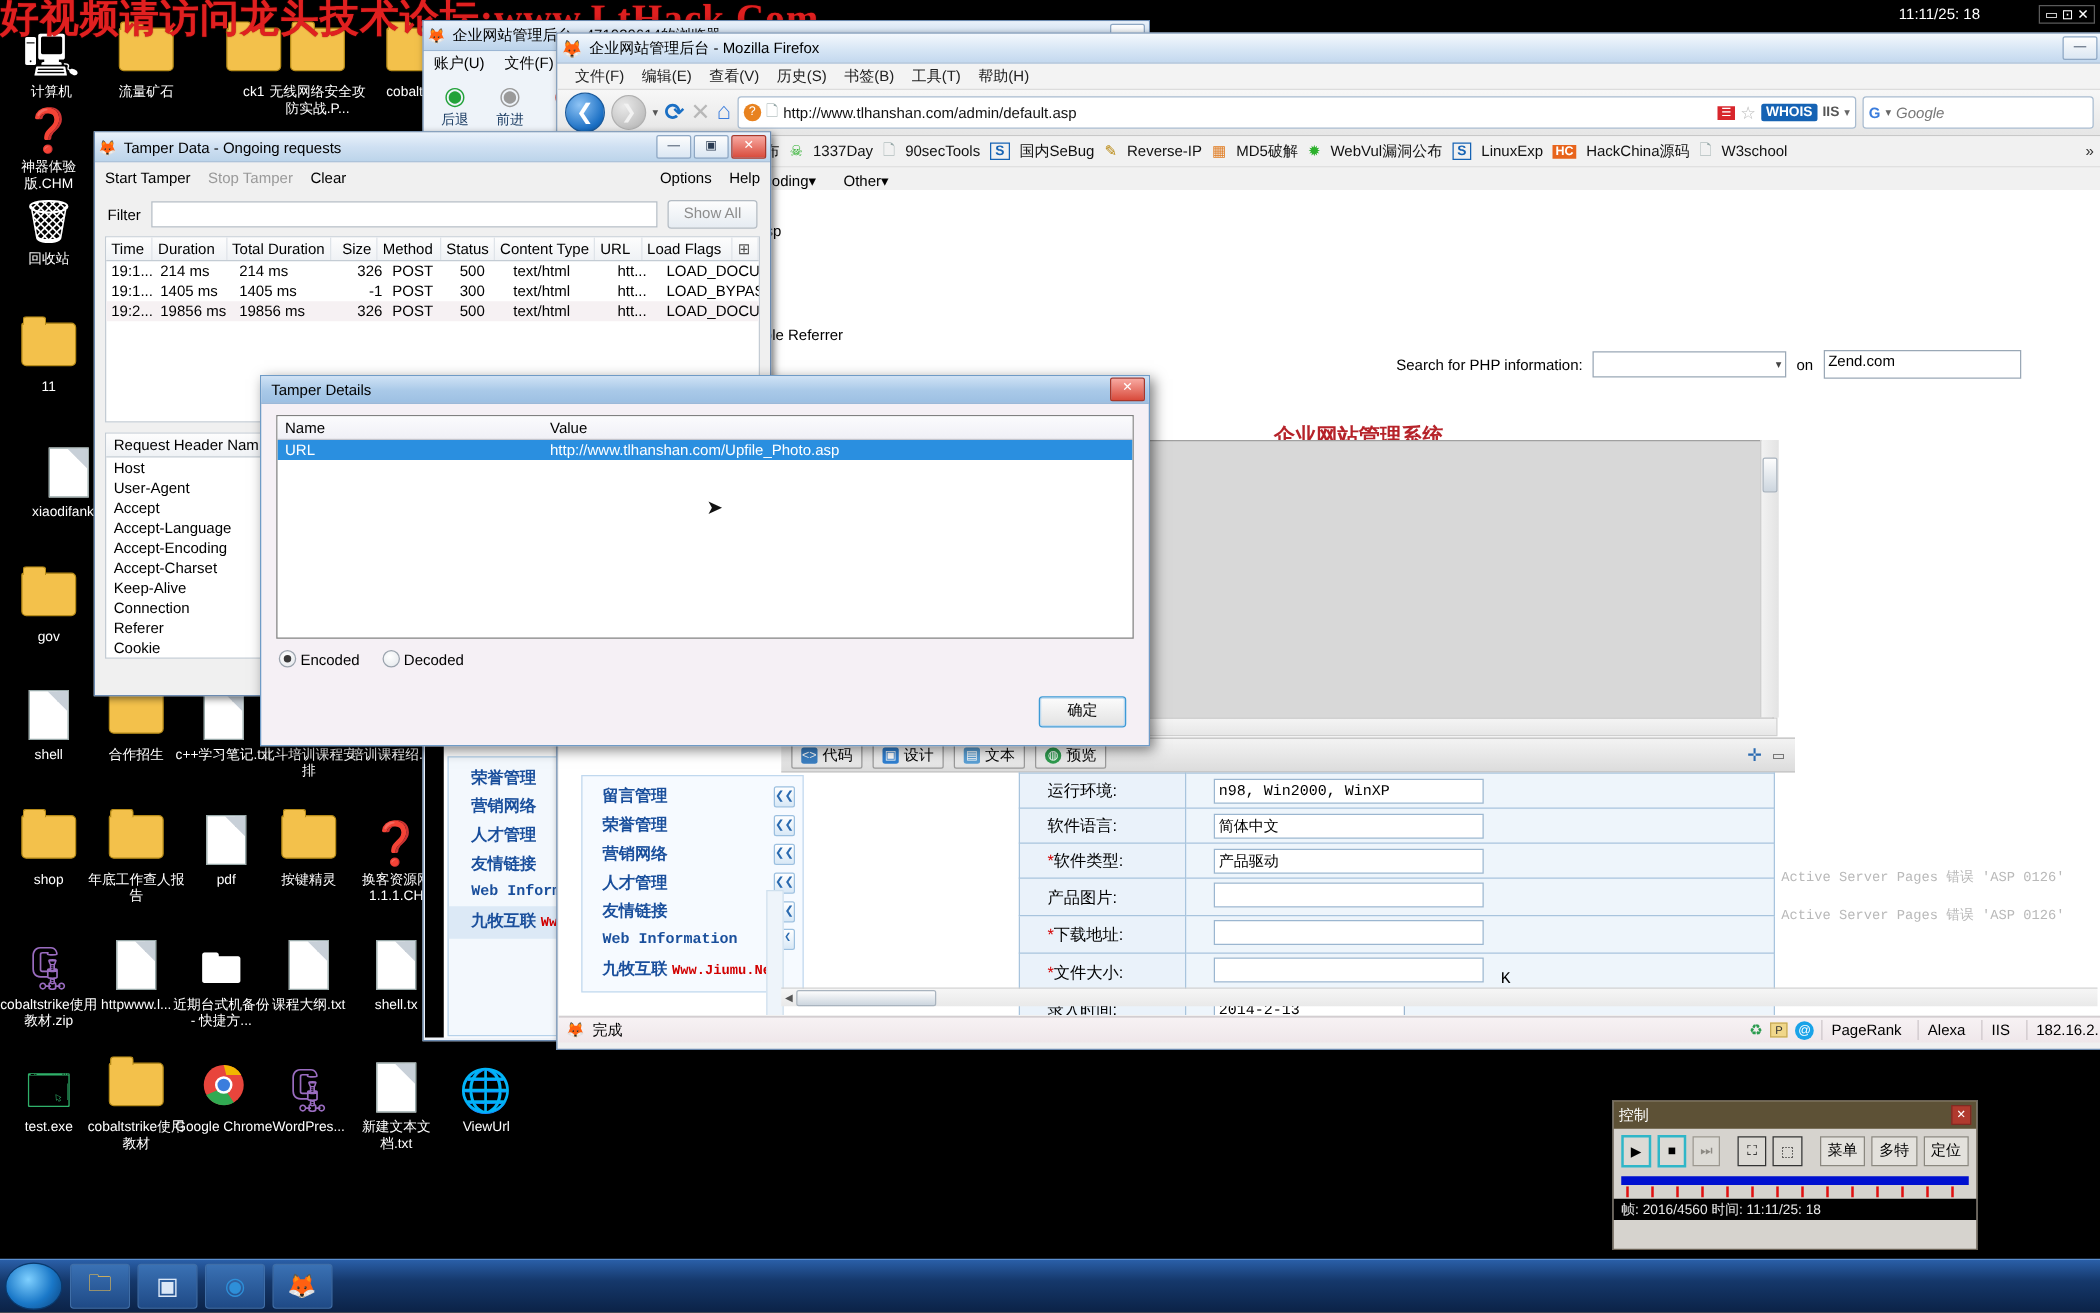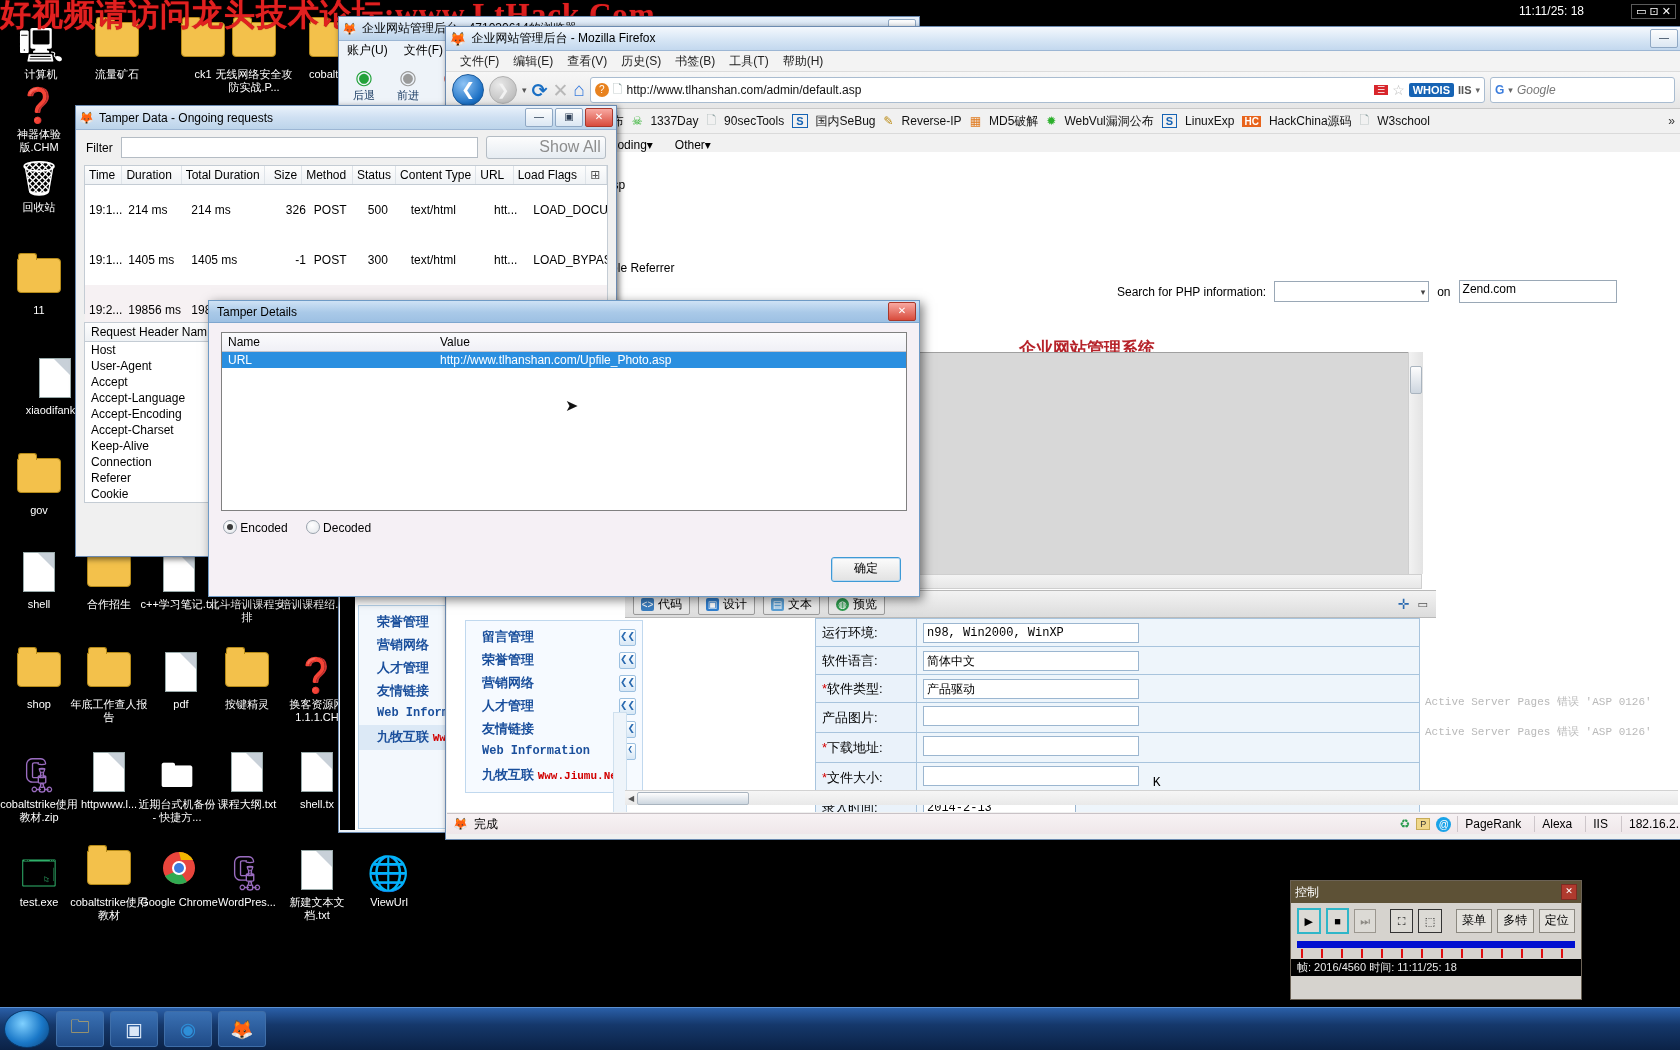--- a/index.html
+++ b/index.html
@@ -73,26 +73,26 @@
   .cbx{width:13px;height:13px;border:1px solid #8c9aa8;background:#fff;display:inline-block;vertical-align:-2px;}
 
   
   #tamper{left:75px;top:105px;width:540px;height:450px;z-index:40;background:#f0f0f0;}
   .tdmenu{height:20px;display:flex;align-items:center;font-size:12px;gap:14px;padding:2px 8px;background:#f0f0f0;}
   .tdmenu .dis{color:#9a9a9a;}
   .tdmenu .sp{flex:1;}
   .filterrow{display:flex;align-items:center;gap:8px;padding:6px 10px;font-size:12px;}
   .filterinput{flex:1;height:19px;background:#fff;border:1px solid #b4bcc4;}
   .showall{width:70px;height:21px;border:1px solid #b4bcc4;border-radius:3px;
-    background:linear-gradient(#fdfdfd,#e6ecf2);text-align:center;line-height:19px;color:#8d8d8d;font-size:16px;padding-left:48px;}
+    background:linear-gradient(#fdfdfd,#e6ecf2);text-align:center;line-height:19px;color:#8d8d8d;font-size:12px;}
   .grid{margin:0 8px;border:1px solid #c4ccd4;background:#fff;}
   .ghead{display:flex;background:linear-gradient(#fdfdfd,#eff2f5);border-bottom:1px solid #c4ccd4;font-size:12px;}
   .ghead div{padding:2px 4px;border-right:1px solid #dfe4e9;white-space:nowrap;}
   .grow{display:flex;font-size:12px;}
-  .grow div{padding:18px 4px;white-space:nowrap;overflow:hidden;}
+  .grow div{padding:1px 4px;white-space:nowrap;overflow:hidden;}
   .c-time{width:34px;}.c-dur{width:60px;}.c-tdur{width:82px;}.c-size{width:34px;text-align:right;}
   .c-meth{width:50px;}.c-stat{width:38px;}.c-ctype{width:82px;}.c-url{width:34px;}.c-flags{width:76px;}
   .reqhdr{margin:8px;border:1px solid #c4ccd4;background:#fff;font-size:12px;}
   .reqhdr .hh{padding:2px 6px;background:linear-gradient(#fdfdfd,#eff2f5);border-bottom:1px solid #c4ccd4;}
   .reqhdr .ri{padding:1px 6px;}
 
   
   #tdetail{left:208px;top:300px;width:710px;height:295px;z-index:60;
     background:#f5f0f5;border:1px solid #6f9bc6;box-shadow:3px 3px 10px rgba(0,0,0,.5);}
   #tdetail .titlebar{height:21px;background:linear-gradient(#cfe2f5,#a9c9e8 55%,#9dc0e3);
@@ -120,21 +120,21 @@
   .tbbtn .g{display:block;font-size:20px;line-height:22px;}
   .adtitle{text-align:center;color:#b6232a;font-weight:bold;font-size:17px;
     font-family:"DejaVu Sans",sans-serif;}
   .editorbar{display:flex;align-items:center;gap:8px;height:26px;padding:0 8px;
     background:linear-gradient(#f3f3f3,#dcdcdc);border-top:1px solid #b9b9b9;border-bottom:1px solid #b9b9b9;}
   .ebtn{display:flex;align-items:center;gap:4px;height:20px;padding:0 7px;border:1px solid #9b9b9b;
     background:linear-gradient(#ffffff,#e2e2e2);font-size:12px;border-radius:2px;}
   .ebtn i{display:inline-block;width:13px;height:13px;font-style:normal;font-size:10px;
     line-height:13px;text-align:center;color:#fff;background:#3a7ec0;border-radius:2px;}
   .ftable{border-collapse:collapse;font-size:13px;width:100%;}
-  .ftable td{border:1px solid #a8c4dd;padding:3px 6px;background:#eef5fb;height:21px;}
+  .ftable td{border:1px solid #a8c4dd;padding:3px 22px;background:#eef5fb;height:21px;}
   .ftable td.lbl{width:88px;background:#eaf2fa;white-space:nowrap;}
   .ftable td.val{background:#eef5fb;}
   .finput{width:208px;height:18px;border:1px solid #9bb6d0;background:#fff;font-size:12px;
     padding:0 3px;font-family:"Liberation Mono","DejaVu Sans Mono",monospace;}
   .req{color:#d40000;}
 
   .navlist{color:#1a4f9c;font-weight:bold;font-size:13px;line-height:23px;}
   .navlist .en{color:#1a4f9c;font-family:"Liberation Mono","DejaVu Sans Mono",monospace;font-size:12px;}
   .navlist .red{color:#d10000;font-family:"Liberation Mono","DejaVu Sans Mono",monospace;font-size:11px;}
   .chev{width:15px;height:15px;border:1px solid #9cc0e0;background:linear-gradient(#ffffff,#d8e8f6);
@@ -621,20 +621,28 @@
 
 <div class="abs win" id="tamper">
   <div class="titlebar">
     <span style="color:#e8771f;">🦊</span>
     <span class="tt">Tamper Data - Ongoing requests</span>
     <span class="wbtn">—</span>
     <span class="wbtn">▣</span>
     <span class="wbtn close">✕</span>
   </div>
 
+  <div class="tdmenu">
+    <span>Start Tamper</span>
+    <span class="dis">Stop Tamper</span>
+    <span>Clear</span>
+    <span class="sp"></span>
+    <span>Options</span>
+    <span>Help</span>
+  </div>
 
   <div class="filterrow">
     <span>Filter</span>
     <span class="filterinput"></span>
     <span class="showall">Show All</span>
   </div>
 
   <div class="grid">
     <div class="ghead">
       <div class="c-time">Time</div>

